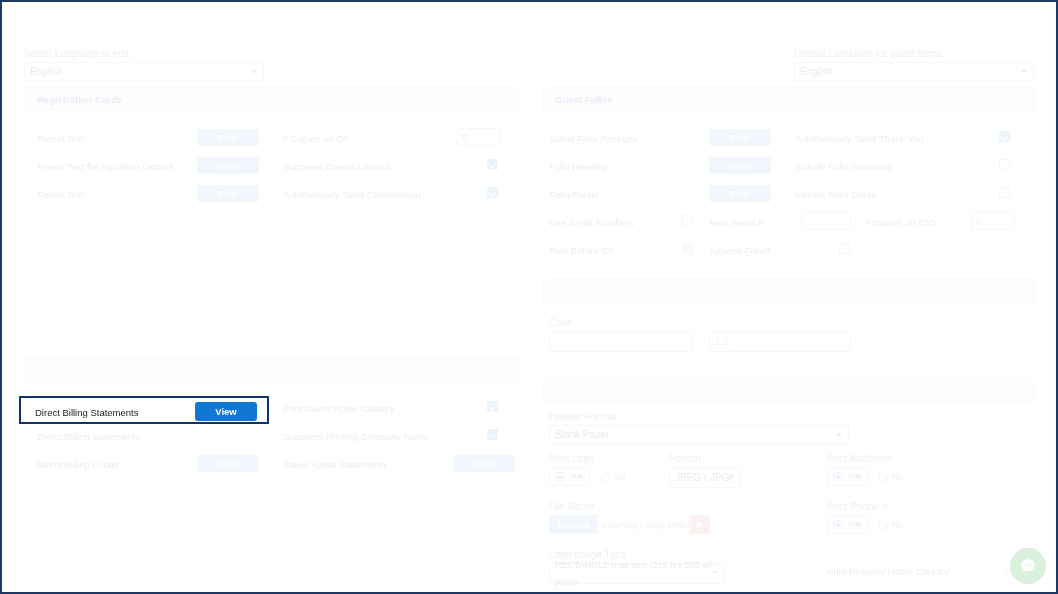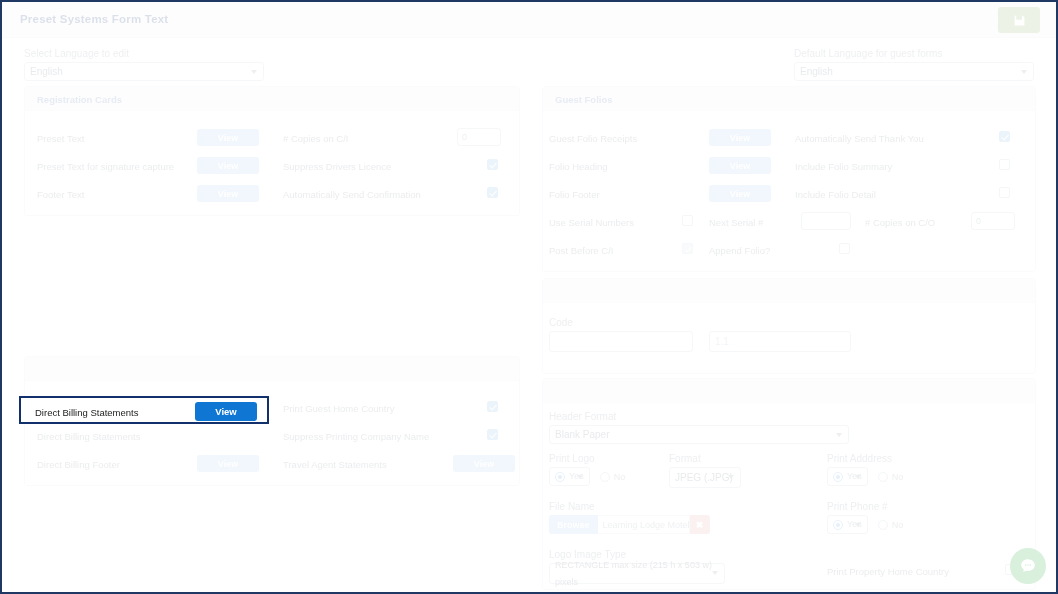--- a/index.html
+++ b/index.html
@@ -174,28 +174,20 @@
     z-index: 30;
   }
 </style>
 </head>
 <body>
 
 <div id="viewport">
 
   <div id="page">
 
-    <div class="titlebar">
-      <div class="title">Preset Systems Form Text</div>
-      <div class="save-btn">
-        <svg width="13" height="13" viewBox="0 0 16 16">
-          <path fill="#ffffff" d="M2 2h10l2 2v10H2V2zm2 0v5h7V2H4zm1 8h6v4H5v-4z"></path>
-        </svg>
-      </div>
-    </div>
 
     <div class="form-area">
 
       <div class="lang-left">
         <span class="fld-label">Select Language to edit</span>
         <div class="sel">English</div>
       </div>
       <div class="lang-right">
         <span class="fld-label">Default Language for guest forms</span>
         <div class="sel">English</div>

